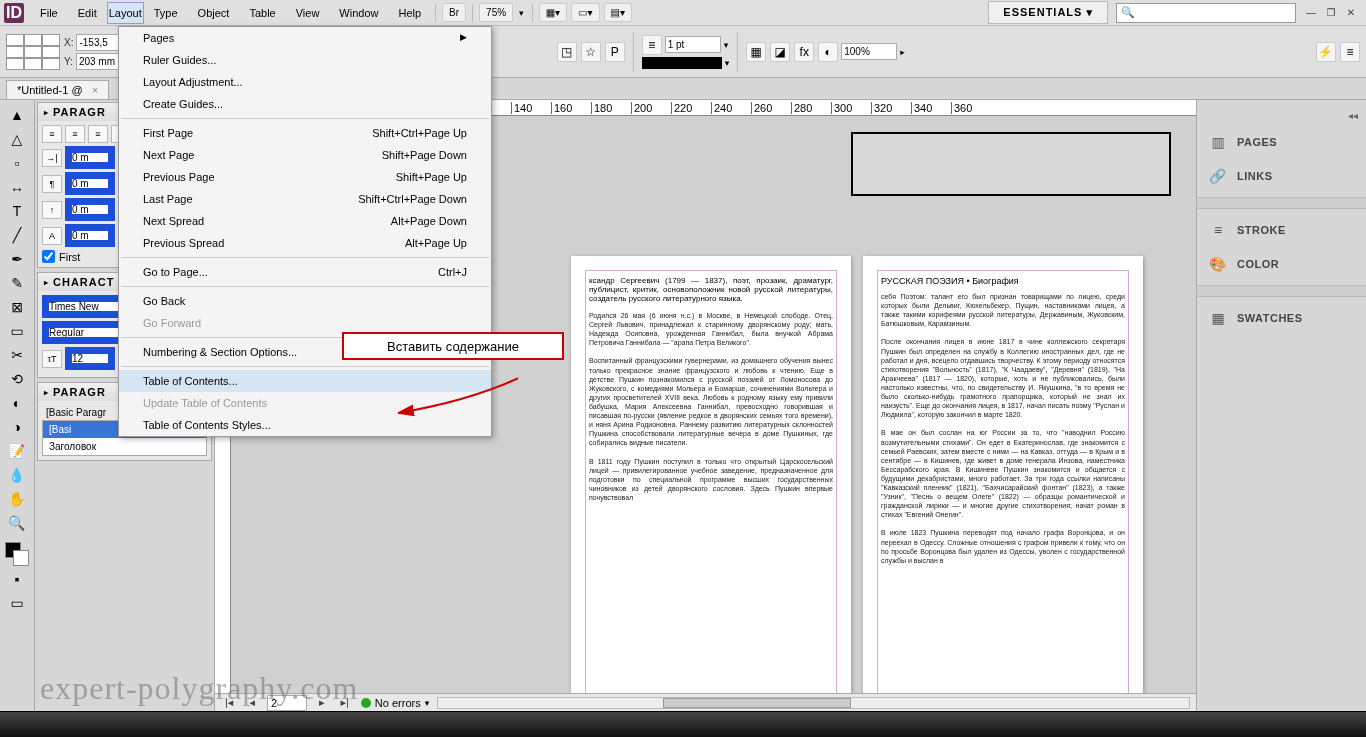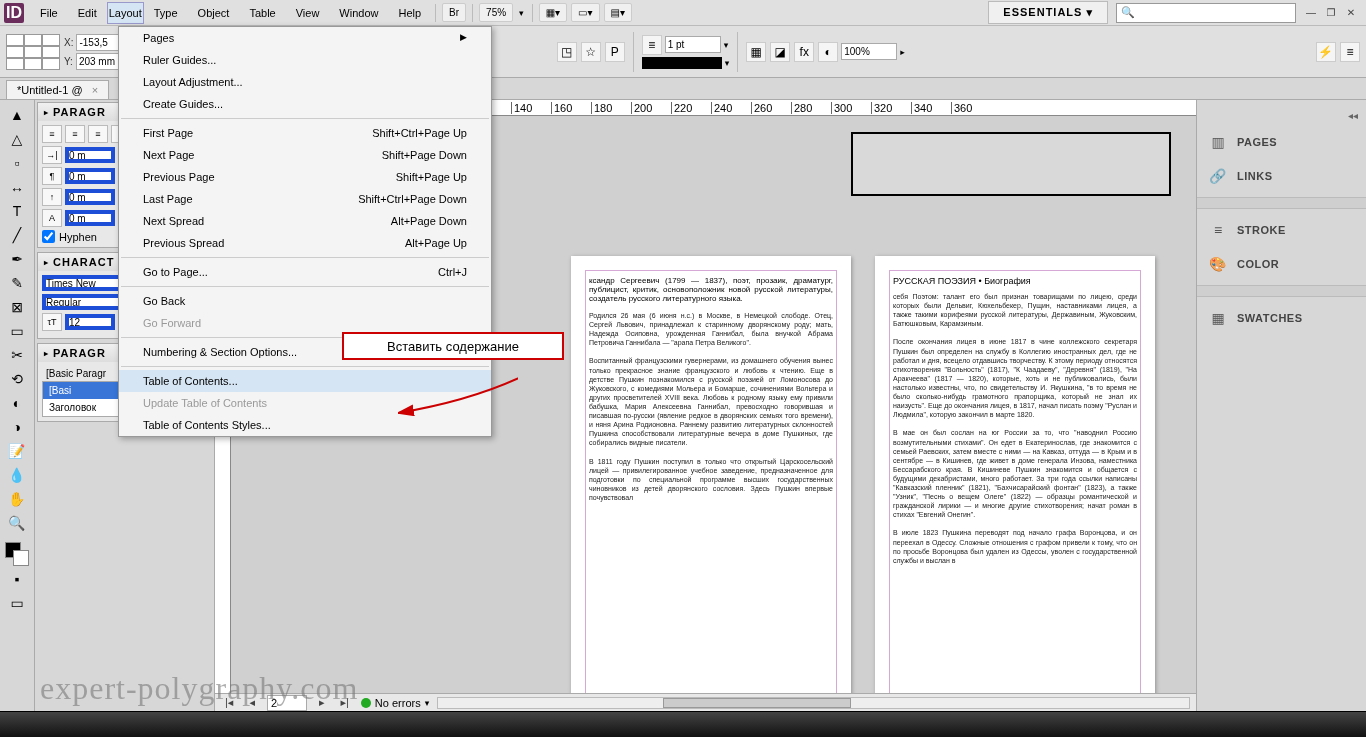--- a/index.html
+++ b/index.html
@@ -43,34 +43,34 @@
 .toolbox .swatch .bg { position:absolute; width:16px; height:16px; background:#fff; border:1px solid #888; bottom:0; right:0; }
 
 
 .leftpanels { width:180px; background:#d7d7d7; border-right:1px solid #aaa; padding:2px; }
 .panel { background:#e8e8e8; border:1px solid #aaa; margin-bottom:4px; }
 .panel-hdr { background:linear-gradient(#f0f0f0,#ddd); padding:3px 6px; font-size:10px; font-weight:bold; letter-spacing:1px; display:flex; align-items:center; gap:4px; }
 .panel-hdr .tri { font-size:8px; }
 .panel-body { padding:4px; font-size:10px; }
 .panel-body .row { display:flex; align-items:center; gap:3px; margin-bottom:3px; }
 .panel-body .row .mini { width:20px; height:18px; border:1px solid #bbb; background:#f8f8f8; display:flex; align-items:center; justify-content:center; font-size:9px; }
-.panel-body .row input { width:50px; height:16px; border:4px solid #1d4ed8; font-size:10px; }
+.panel-body .row input { width:50px; height:23px; border:7px solid #1d4ed8; font-size:10px; }
 .panel-body .list { background:#fff; border:1px solid #aaa; }
 .panel-body .list .li { padding:3px 6px; cursor:pointer; font-size:10px; }
 .panel-body .list .li.sel { background:#3875d7; color:#fff; }
 .panel-body .chk { display:flex; align-items:center; gap:4px; }
 
 
 .docarea { flex:1; background:#d0d0d0; position:relative; overflow:hidden; }
 .ruler-h { position:absolute; top:0; left:16px; right:0; height:16px; background:#fff; border-bottom:1px solid #888; font-size:8px; overflow:hidden; }
 .ruler-h .tick { position:absolute; top:2px; border-left:1px solid #666; height:12px; padding-left:2px; }
 .ruler-v { position:absolute; top:16px; left:0; width:16px; bottom:18px; background:#fff; border-right:1px solid #888; }
 .canvas { position:absolute; top:16px; left:16px; right:0; bottom:18px; overflow:auto; background:#d0d0d0; }
 .pasteboard { width:1200px; height:900px; position:relative; padding:30px; }
-.spread { display:flex; gap:24px; position:absolute; top:140px; left:340px; }
+.spread { display:flex; gap:12px; position:absolute; top:140px; left:340px; }
 .page { width:280px; height:480px; background:#fff; box-shadow:1px 1px 4px rgba(0,0,0,.3); padding:20px 18px; position:relative; }
 .page::before { content:''; position:absolute; inset:14px; border:1px solid #d6a8d6; }
 .page .colhdr { font-size:8px; text-align:justify; margin-bottom:8px; position:relative; z-index:1; }
 .page .coltxt { font-size:7px; line-height:1.3; text-align:justify; color:#222; position:relative; z-index:1; }
 .page .pgtitle { font-size:9px; margin-bottom:6px; position:relative; z-index:1; }
 .framesel { position:absolute; top:16px; left:620px; width:320px; height:64px; border:2px solid #000; background:rgba(255,255,255,.2); }
 
 
 .docstatus { position:absolute; left:0; right:0; bottom:0; height:18px; background:#e8e8e8; border-top:1px solid #aaa; display:flex; align-items:center; gap:8px; padding:0 6px; font-size:10px; }
 .docstatus .navbtn { padding:0 4px; cursor:pointer; color:#444; }
@@ -257,21 +257,21 @@
         <div class="row">
             <span class="mini">↑</span>
             <input value="0 m" style="">
           </div>
         <div class="row">
             <span class="mini">A</span>
             <input value="0 m" style="">
           </div>
         <div class="chk">
             <input type="checkbox" checked="" style="">
-            <span>Hyphen</span>
+            <span>First</span>
           </div>
       </div>
     </div>
     <div class="panel">
       <div class="panel-hdr">
           <span class="tri">▸</span>
           <span>CHARACT</span>
         </div>
       <div class="panel-body">
         <div class="row">

